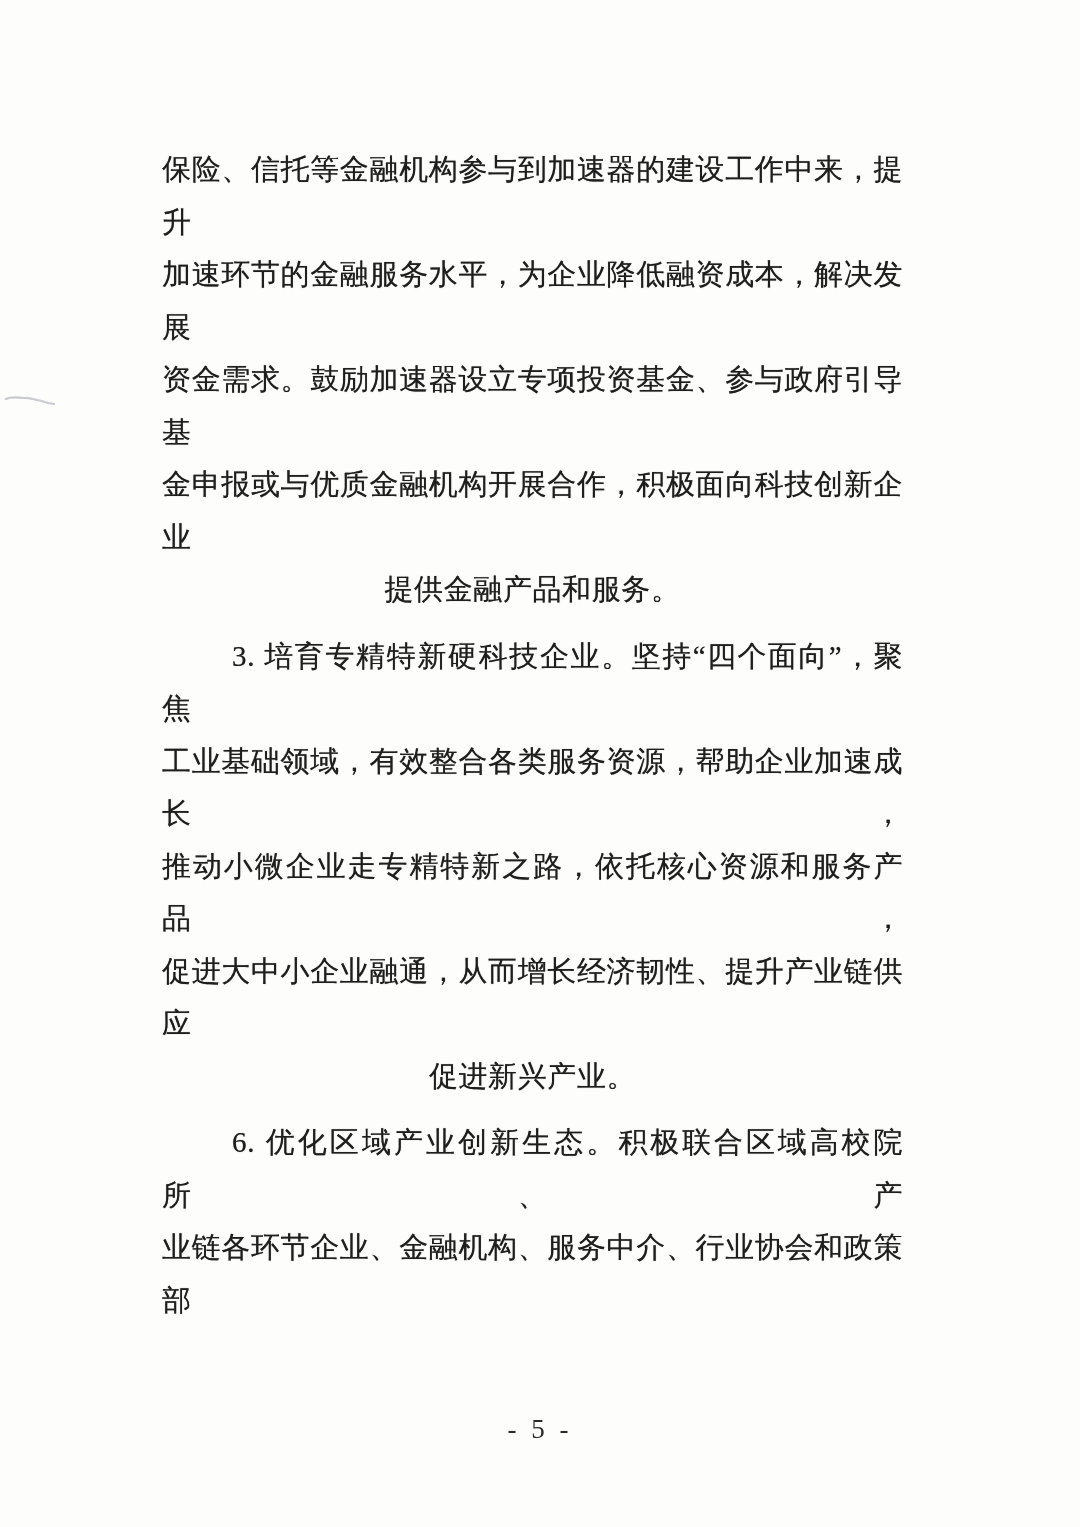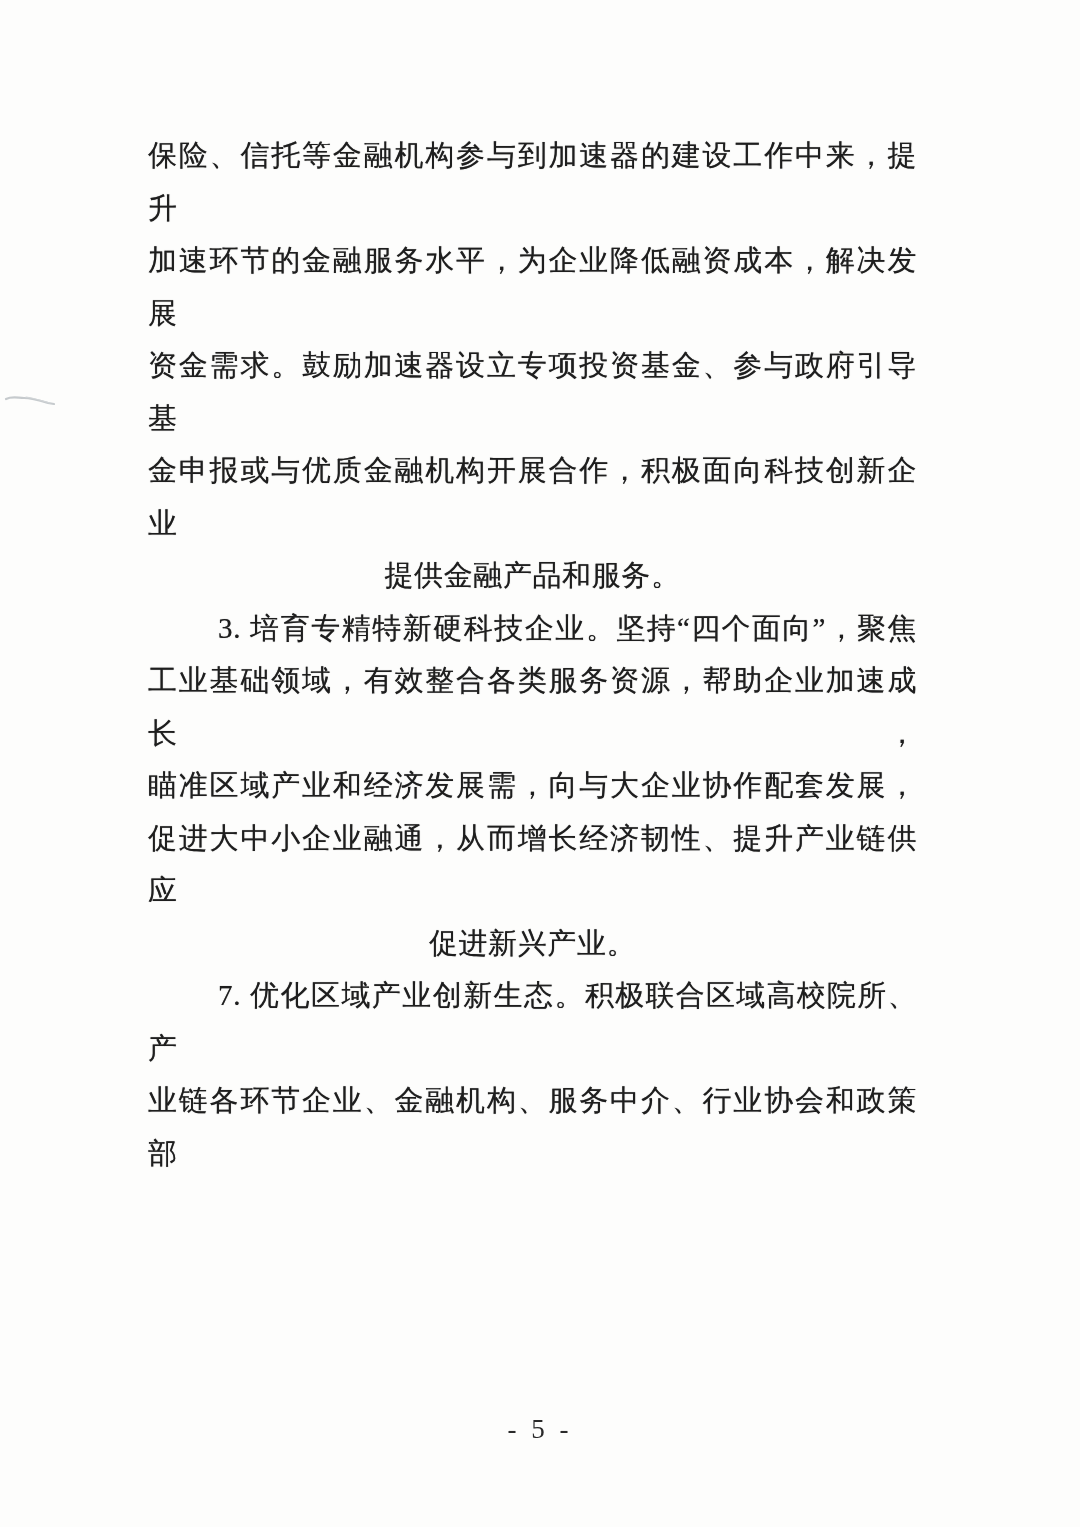--- a/index.html
+++ b/index.html
@@ -16,21 +16,21 @@
     overflow: hidden;
     font-family: "Liberation Serif", "DejaVu Serif", serif;
     color: #1e1e1e;
   }
   .content {
     position: absolute;
     left: 148px;
     top: 129px;
     width: 769px;
   }
-  .block { margin: 0; padding: 0; }
+  .block { margin: 14px; padding: 0; }
   .line {
     font-size: 29px;
     line-height: 52.5px;
     letter-spacing: 0.6px;
     white-space: nowrap;
     text-align: center;
     text-shadow: 0 0 0.7px rgba(40,40,40,0.75);
   }
   .line.j {
     white-space: normal;
@@ -72,25 +72,25 @@
       <div class="block paragraph">
         <div class="line j"><span class="r">保险、信托等金融机构参与到加速器的建设工作中来，提升</span></div>
         <div class="line j"><span class="r">加速环节的金融服务水平，为企业降低融资成本，解决发展</span></div>
         <div class="line j"><span class="r">资金需求。鼓励加速器设立专项投资基金、参与政府引导基</span></div>
         <div class="line j"><span class="r">金申报或与优质金融机构开展合作，积极面向科技创新企业</span></div>
         <div class="line"><span class="r">提供金融产品和服务。</span></div>
       </div>
       <div class="block paragraph">
         <div class="line j ind"><span class="b">3. 培育专精特新硬科技企业。</span><span class="r">坚持“四个面向”，聚焦</span></div>
         <div class="line j"><span class="r">工业基础领域，有效整合各类服务资源，帮助企业加速成长，</span></div>
-        <div class="line j"><span class="r">瞄准区域产业和经济发展需，向与大企业协作配套发展，</span></div>
+        <div class="line j"><span class="r">推动小微企业走专精特新之路，依托核心资源和服务产品，</span></div>
         <div class="line j"><span class="r">促进大中小企业融通，从而增长经济韧性、提升产业链供应</span></div>
         <div class="line"><span class="r">促进新兴产业。</span></div>
       </div>
       <div class="block paragraph">
-        <div class="line j ind"><span class="b">7. 优化区域产业创新生态。</span><span class="r">积极联合区域高校院所、产</span></div>
+        <div class="line j ind"><span class="b">6. 优化区域产业创新生态。</span><span class="r">积极联合区域高校院所、产</span></div>
         <div class="line j"><span class="r">业链各环节企业、金融机构、服务中介、行业协会和政策部</span></div>
       </div>
     </div>
 
   <div class="footer">- 5 -</div>
 
 </div>
 
 </body></html>

